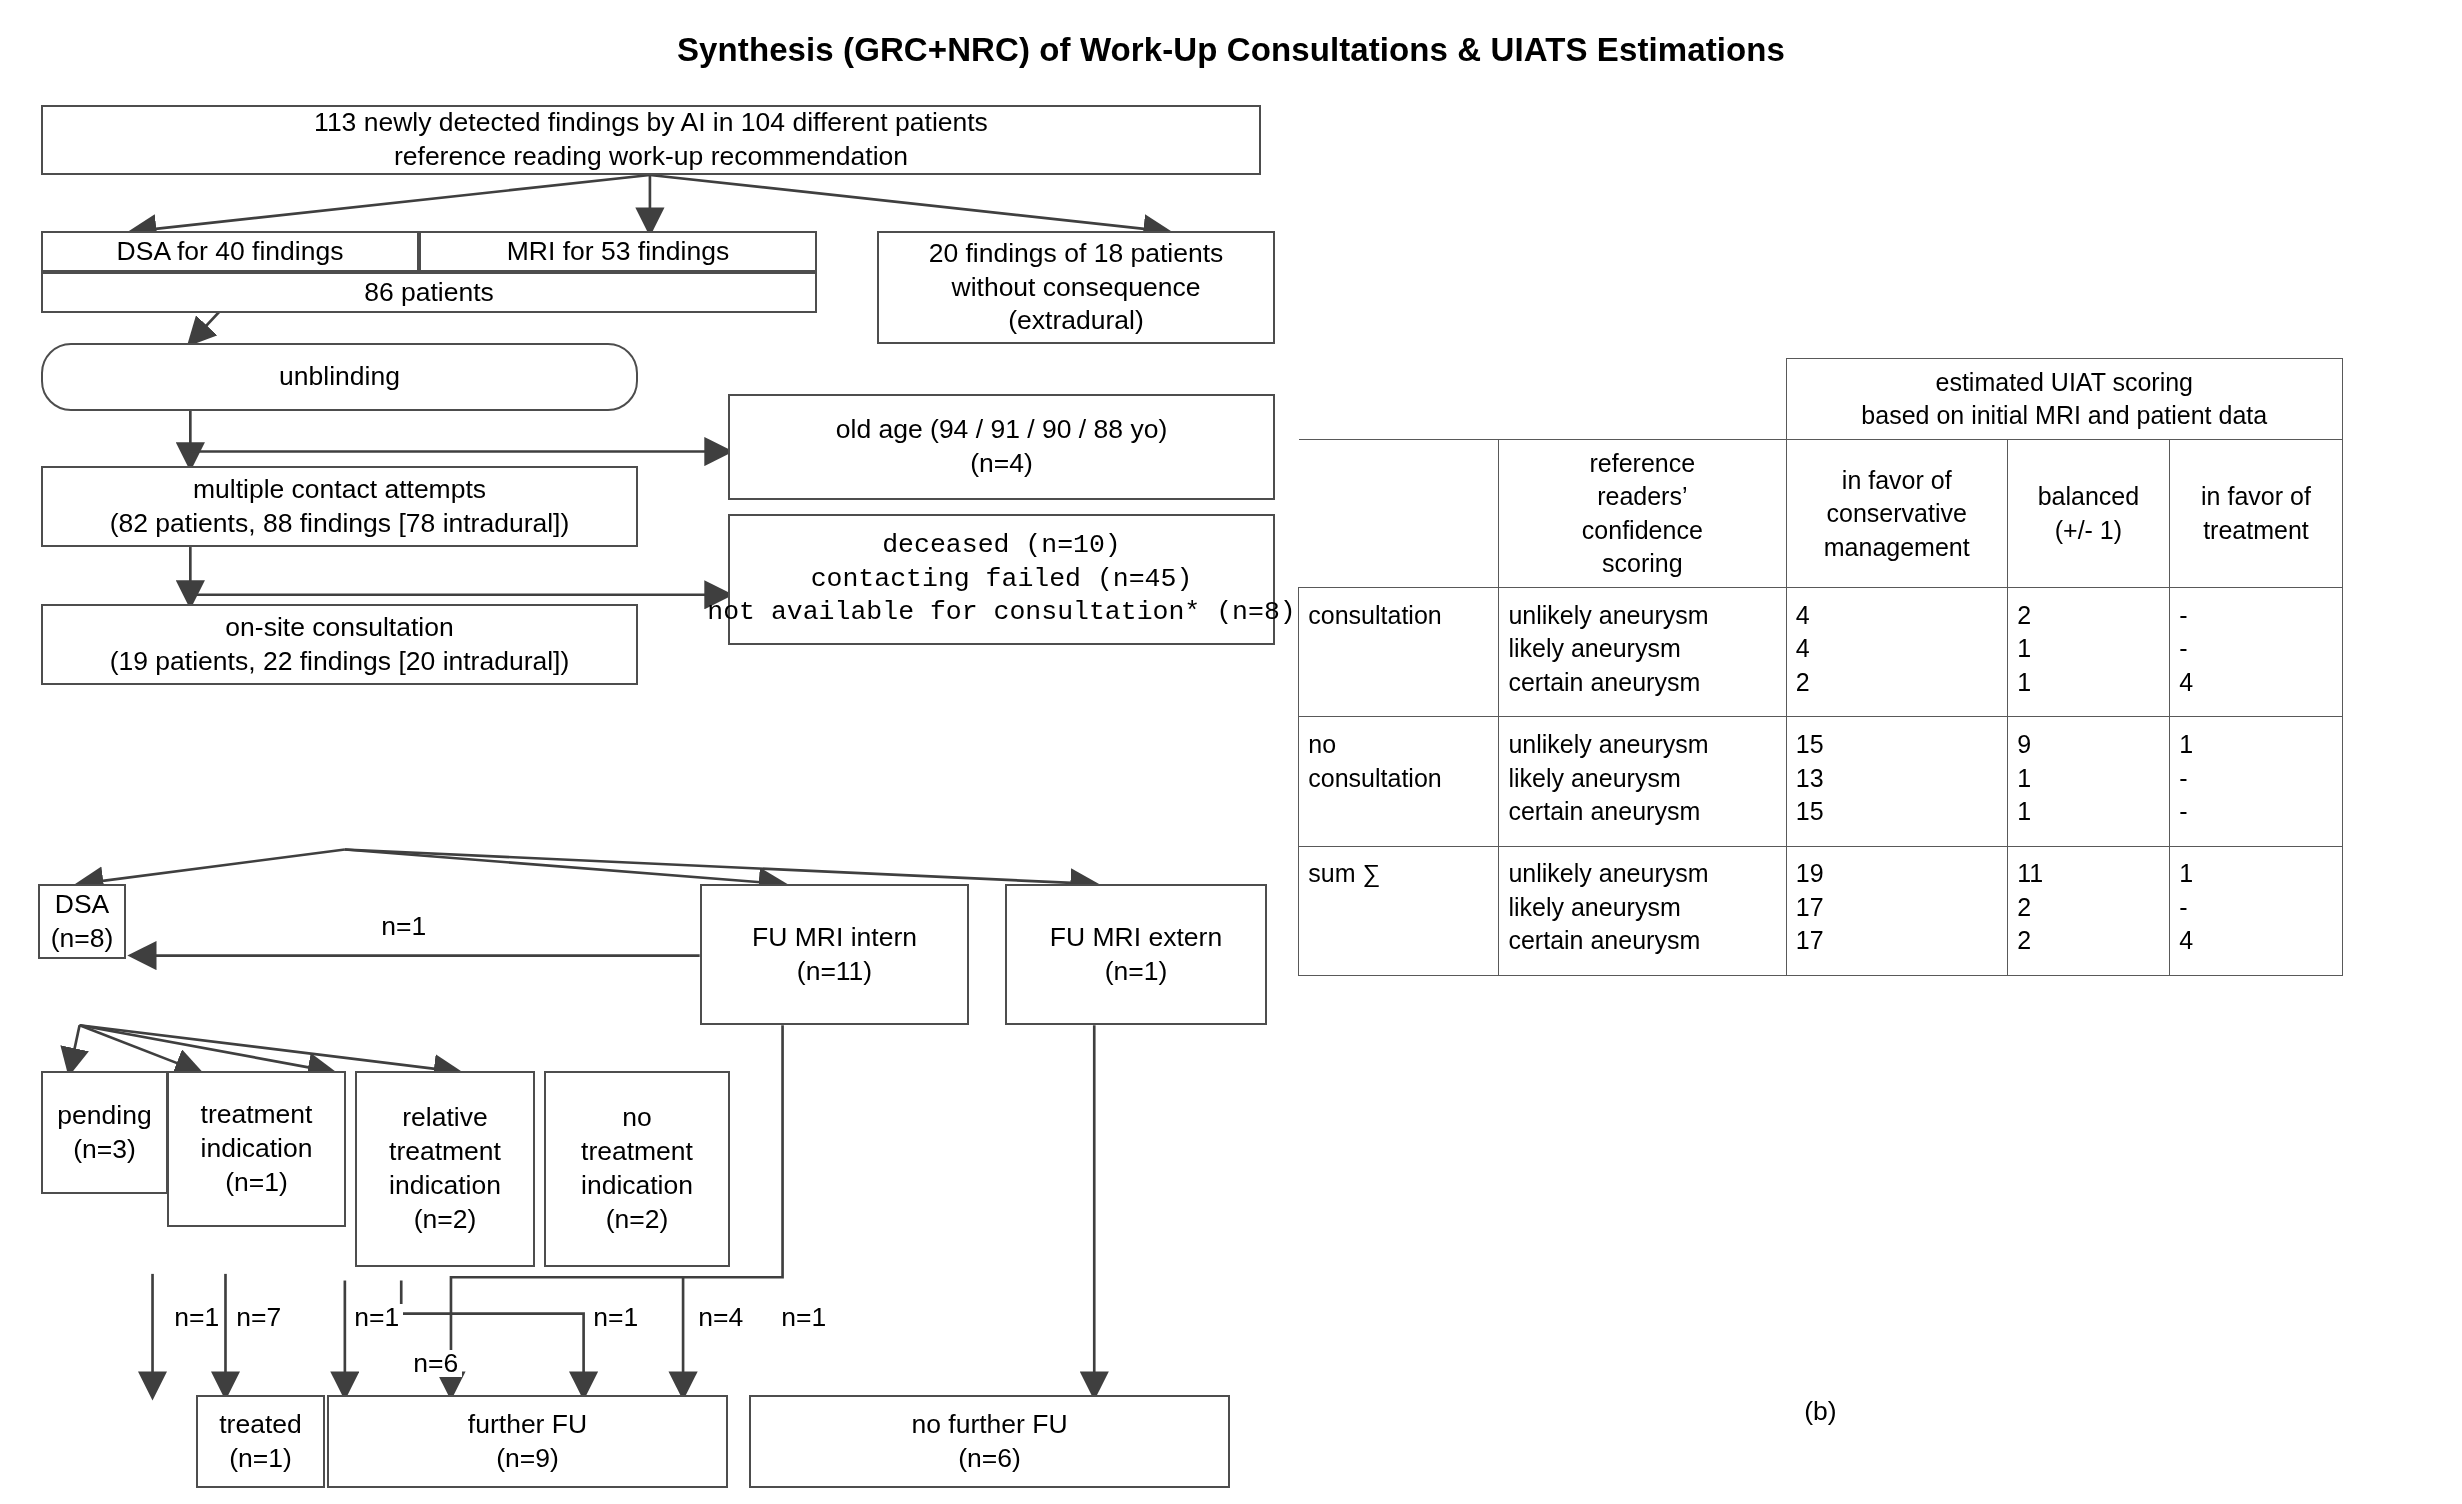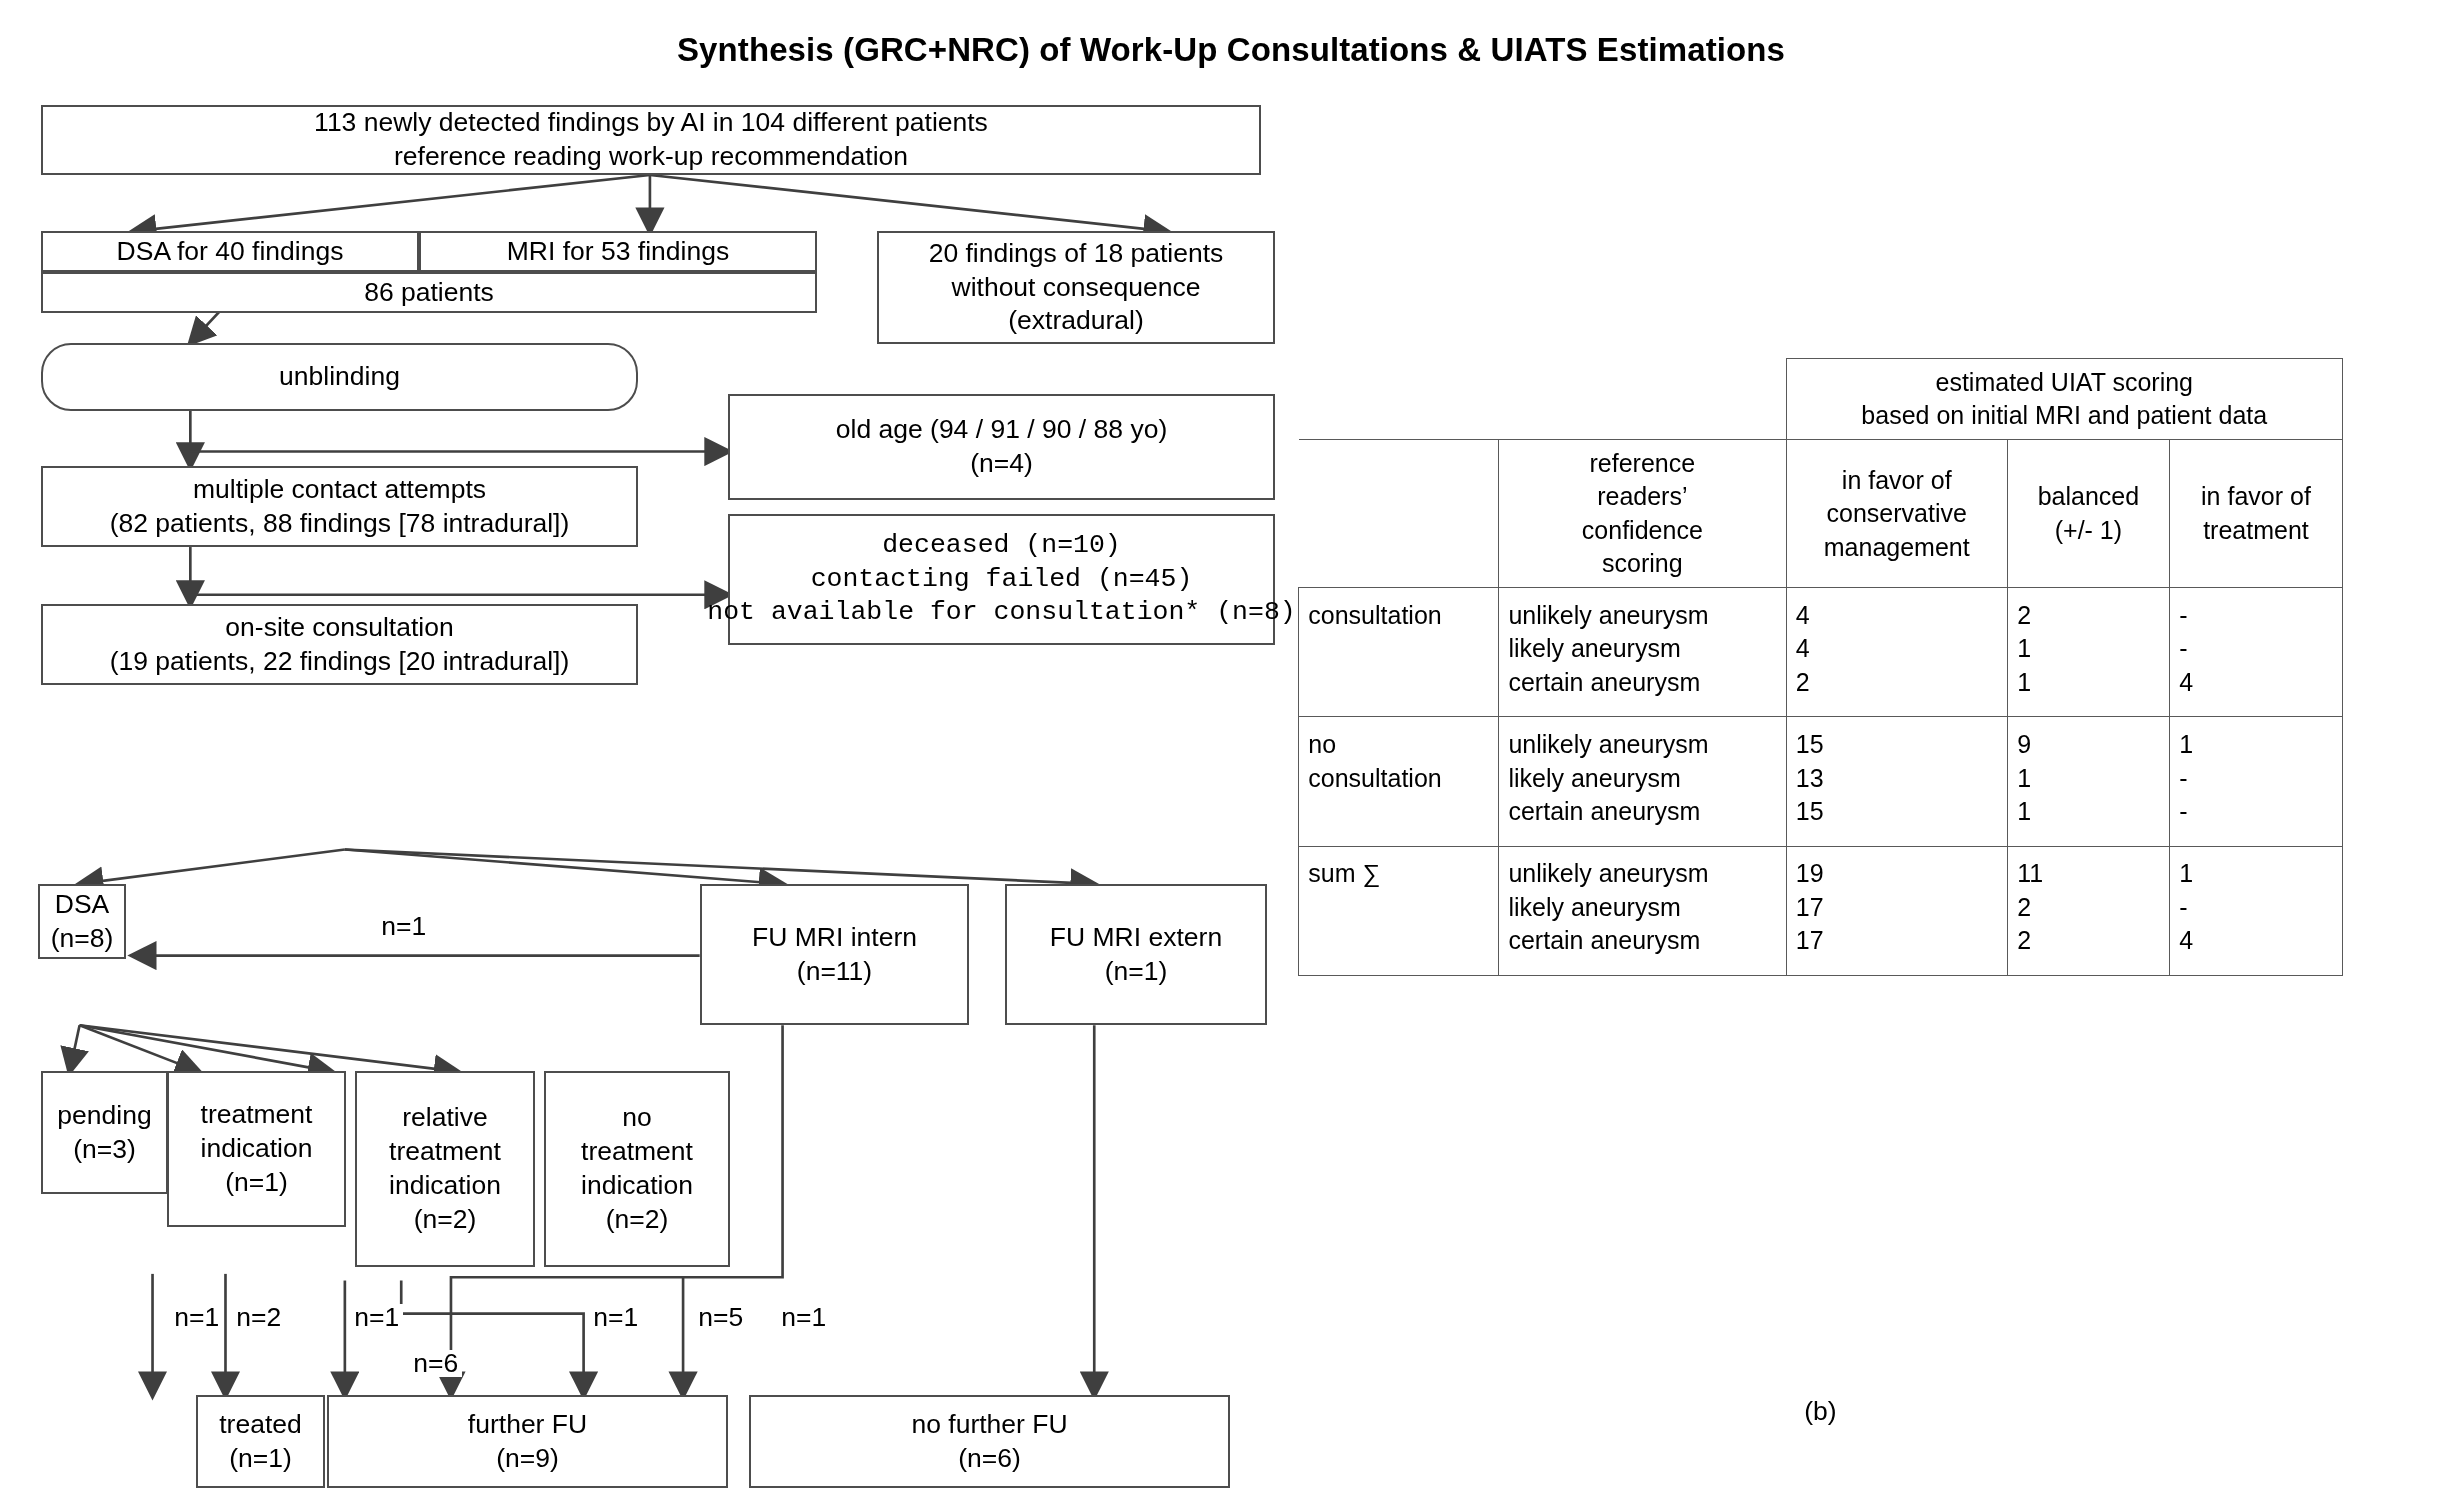--- a/index.html
+++ b/index.html
@@ -208,29 +208,29 @@
 
   <div class="fbox" style="left:749px;top:1315px;width:481px;height:93px;">
     <span class="ln">no further FU</span>
     <span class="ln">(n=6)</span>
   </div>
 
   <div class="edgelabel" style="left:378px;top:833px;">n=1</div>
 
   <div class="edgelabel" style="left:171px;top:1224px;">n=1</div>
 
-  <div class="edgelabel" style="left:233px;top:1224px;">n=2</div>
+  <div class="edgelabel" style="left:233px;top:1224px;">n=7</div>
 
   <div class="edgelabel" style="left:351px;top:1224px;">n=1</div>
 
   <div class="edgelabel" style="left:410px;top:1270px;">n=6</div>
 
   <div class="edgelabel" style="left:590px;top:1224px;">n=1</div>
 
-  <div class="edgelabel" style="left:695px;top:1224px;">n=5</div>
+  <div class="edgelabel" style="left:695px;top:1224px;">n=4</div>
 
   <div class="edgelabel" style="left:778px;top:1224px;">n=1</div>
 
 </div>
 
 <table id="uiats-table">
   <tbody>
     <tr>
       <td class="blank-corner" colspan="2"></td>
       <td class="grp-head" colspan="3" style="white-space:pre-line;">estimated UIAT scoring

